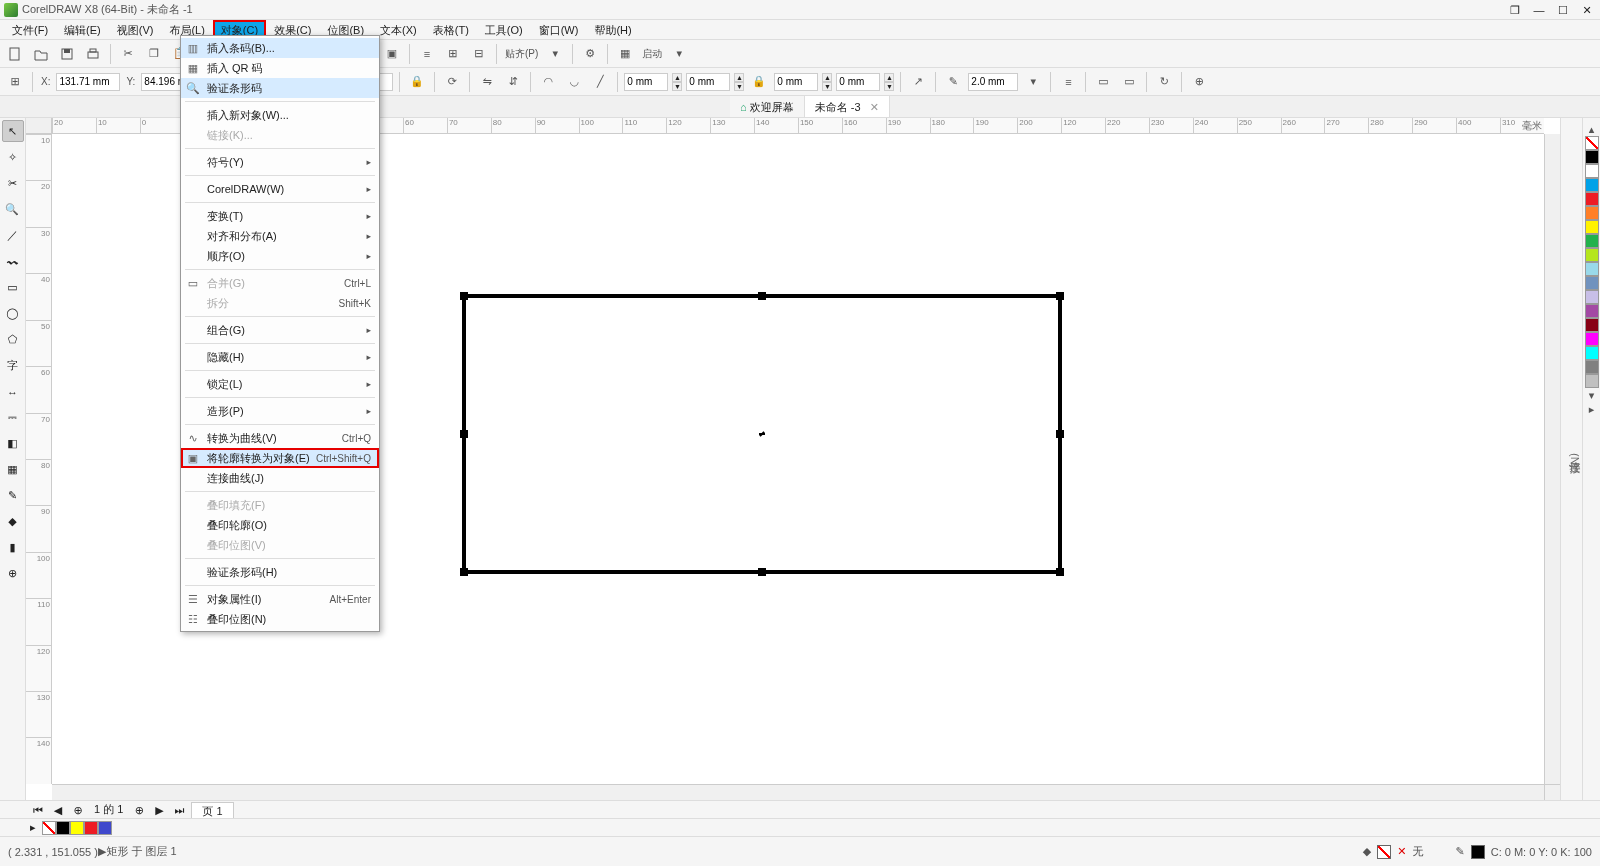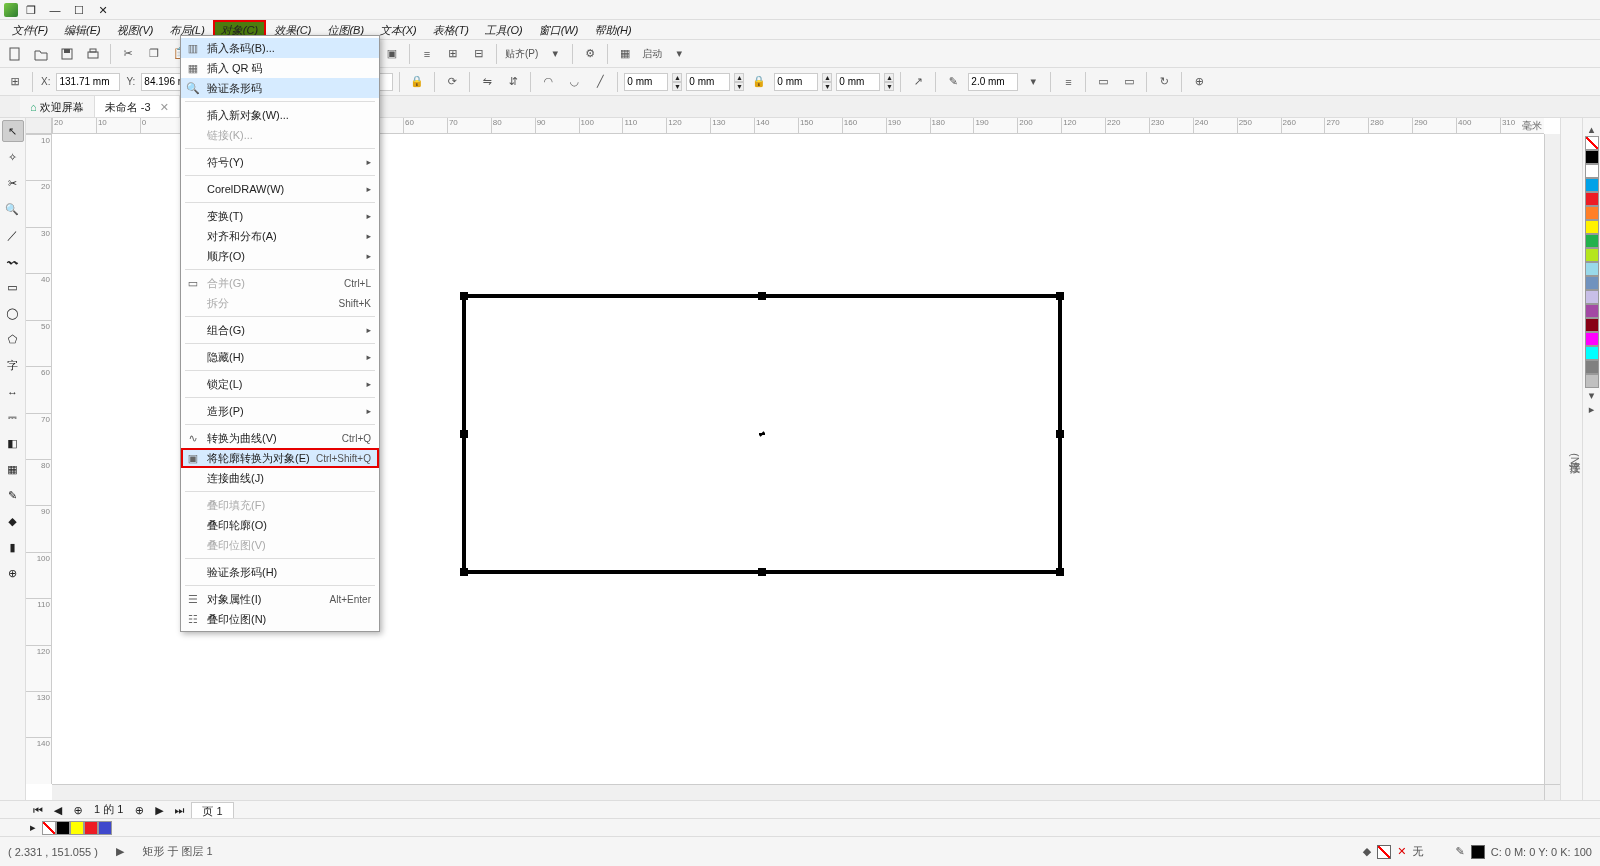--- a/index.html
+++ b/index.html
@@ -6,38 +6,38 @@
 html, body { width: 1600px; height: 866px; background: #fff; overflow: hidden; color: #222; }
 
 
 .titlebar { height: 20px; background: #f5f5f5; display: flex; align-items: center; padding: 0 4px; border-bottom: 1px solid #ddd; }
 .titlebar .logo { width: 14px; height: 14px; background: linear-gradient(135deg,#7ac943,#2e7d32); border-radius: 2px; margin-right: 4px; }
 .titlebar .title { flex: 1; color: #555; }
 .titlebar .winbtns { display: flex; gap: 6px; align-items: center; }
 .titlebar .winbtn { width: 18px; height: 14px; text-align: center; line-height: 14px; cursor: pointer; }
 
 
-.menubar { height: 20px; background: #f5f5f5; display: flex; align-items: flex-start; padding: 0 4px; border-bottom: 1px solid #ddd; font-style: italic; }
+.menubar { height: 20px; background: #f5f5f5; display: flex; align-items: flex-start; padding: 0 4px; border-bottom: 1px solid #ddd; }
 .menuitem { padding: 0 8px; line-height: 20px; cursor: pointer; }
-.menuitem.active { background: #4d7c0f; box-shadow: 0 0 0 2px #e60000 inset; }
+.menuitem.active { background: #0ea5e9; box-shadow: 0 0 0 2px #e60000 inset; }
 
 
 .toolbar { height: 28px; background: #f5f5f5; border-bottom: 1px solid #ddd; display: flex; align-items: center; padding: 0 4px; gap: 4px; }
 .tbtn { width: 22px; height: 22px; display: flex; align-items: center; justify-content: center; cursor: pointer; border-radius: 2px; color:#555; }
 .tsep { width: 1px; height: 20px; background: #ccc; margin: 0 2px; }
 .tinput { height: 18px; border: 1px solid #ccc; background: #fff; padding: 0 2px; font-size: 10px; }
 .tlabel { font-size: 10px; color: #555; padding: 0 2px; }
 .spin { width:10px; display:flex; flex-direction:column; }
 .spin span{ height:9px; font-size:7px; text-align:center; background:#eee; border:1px solid #ccc; line-height:7px; cursor:pointer;}
 
 
 .propbar { height: 28px; background: #f5f5f5; border-bottom: 1px solid #ddd; display: flex; align-items: center; padding: 0 4px; gap: 4px; }
 
 
-.doctabs { height: 22px; background: #f0f0f0; display: flex; align-items: stretch; border-bottom: 1px solid #ddd; padding-left: 20px; }
+.doctabs { height: 22px; background: #f0f0f0; display: flex; align-items: stretch; border-bottom: 1px solid #ddd; padding-left: 20px; justify-content: center; }
 .doctab { padding: 0 10px; line-height: 22px; border-right: 1px solid #ddd; cursor: pointer; background:#f5f5f5; }
 .doctab .home { color:#3a7; font-weight:bold; }
 .doctab.active { background: #fff; }
 
 
 .main { position: absolute; left: 0; right: 0; top: 118px; bottom: 66px; display: flex; }
 .toolbox { width: 26px; background: #f5f5f5; border-right: 1px solid #ddd; display: flex; flex-direction: column; align-items: center; padding-top: 2px; gap: 4px; }
 .tool { width: 22px; height: 22px; display: flex; align-items: center; justify-content: center; cursor: pointer; border-radius: 2px; }
 .tool.sel { background: #d0d0d0; border:1px solid #aaa; }
 
@@ -77,34 +77,35 @@
 .dropdown .dsep { height: 1px; background: #ddd; margin: 3px 4px; }
 .dropdown .dmi.hl { box-shadow: 0 0 0 2px #e60000 inset; background:#d6ebff;}
 .dropdown .dmi.hl2 { background:#d6ebff; }
 
 
 .pagerow{ position:absolute; left:0; right:0; bottom:48px; height:18px; background:#f5f5f5; border-top:1px solid #ddd; display:flex; align-items:center; padding-left:30px; gap:4px;}
 .pagerow .nav{width:16px; height:14px; text-align:center; line-height:14px; cursor:pointer; }
 .pagerow .ptab{ padding:0 10px; height:16px; line-height:16px; background:#fff; border:1px solid #ccc; border-bottom:none;}
 .docpal{ position:absolute; left:0; right:0; bottom:30px; height:18px; background:#f5f5f5; border-top:1px solid #ddd; display:flex; align-items:center; padding-left:30px;}
 .docpal .sw{ width:14px; height:14px; border:1px solid #999; margin-right:0;}
-.statusbar{ position:absolute; left:0; right:0; bottom:0; height:30px; background:#f5f5f5; border-top:1px solid #ddd; display:flex; align-items:center; padding:0 8px; gap:18px; color:#555;}
+.statusbar{ position:absolute; left:0; right:0; bottom:0; height:30px; background:#f5f5f5; border-top:1px solid #ddd; display:flex; align-items:center; padding:0 8px; color:#555;}
 .fillind{ margin-left:auto; display:flex; align-items:center; gap:6px;}
 .fillbox{ width:14px; height:14px; border:1px solid #666;}
 
 
 .unit-tag{ position:absolute; right:2px; top:0; height:16px; line-height:16px; font-size:10px; color:#666;}
 
 svg{display:block;}
 </style>
 </head>
 <body>
 
 <div class="titlebar">
   <div class="logo"></div>
+  <div class="title">CorelDRAW X8 (64-Bit) - 未命名 -1</div>
   <div class="winbtns">
     <div class="winbtn">❐</div>
     <div class="winbtn">—</div>
     <div class="winbtn">☐</div>
     <div class="winbtn">✕</div>
   </div>
 </div>
 
 <div class="menubar">
   <div class="menuitem">文件(F)</div>

